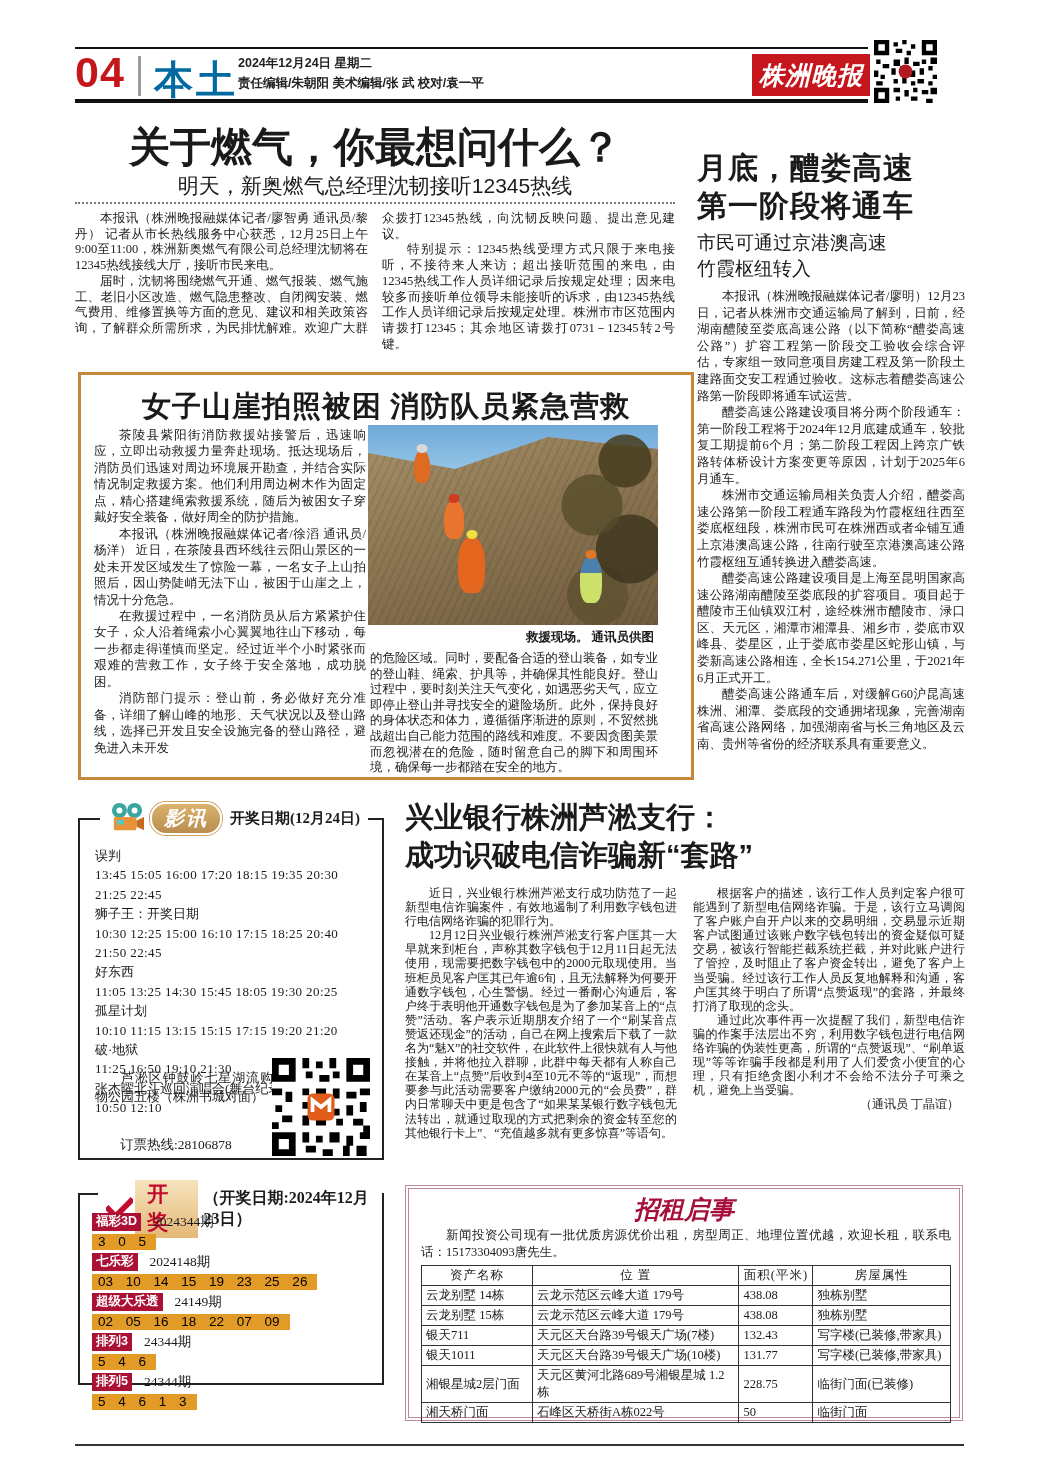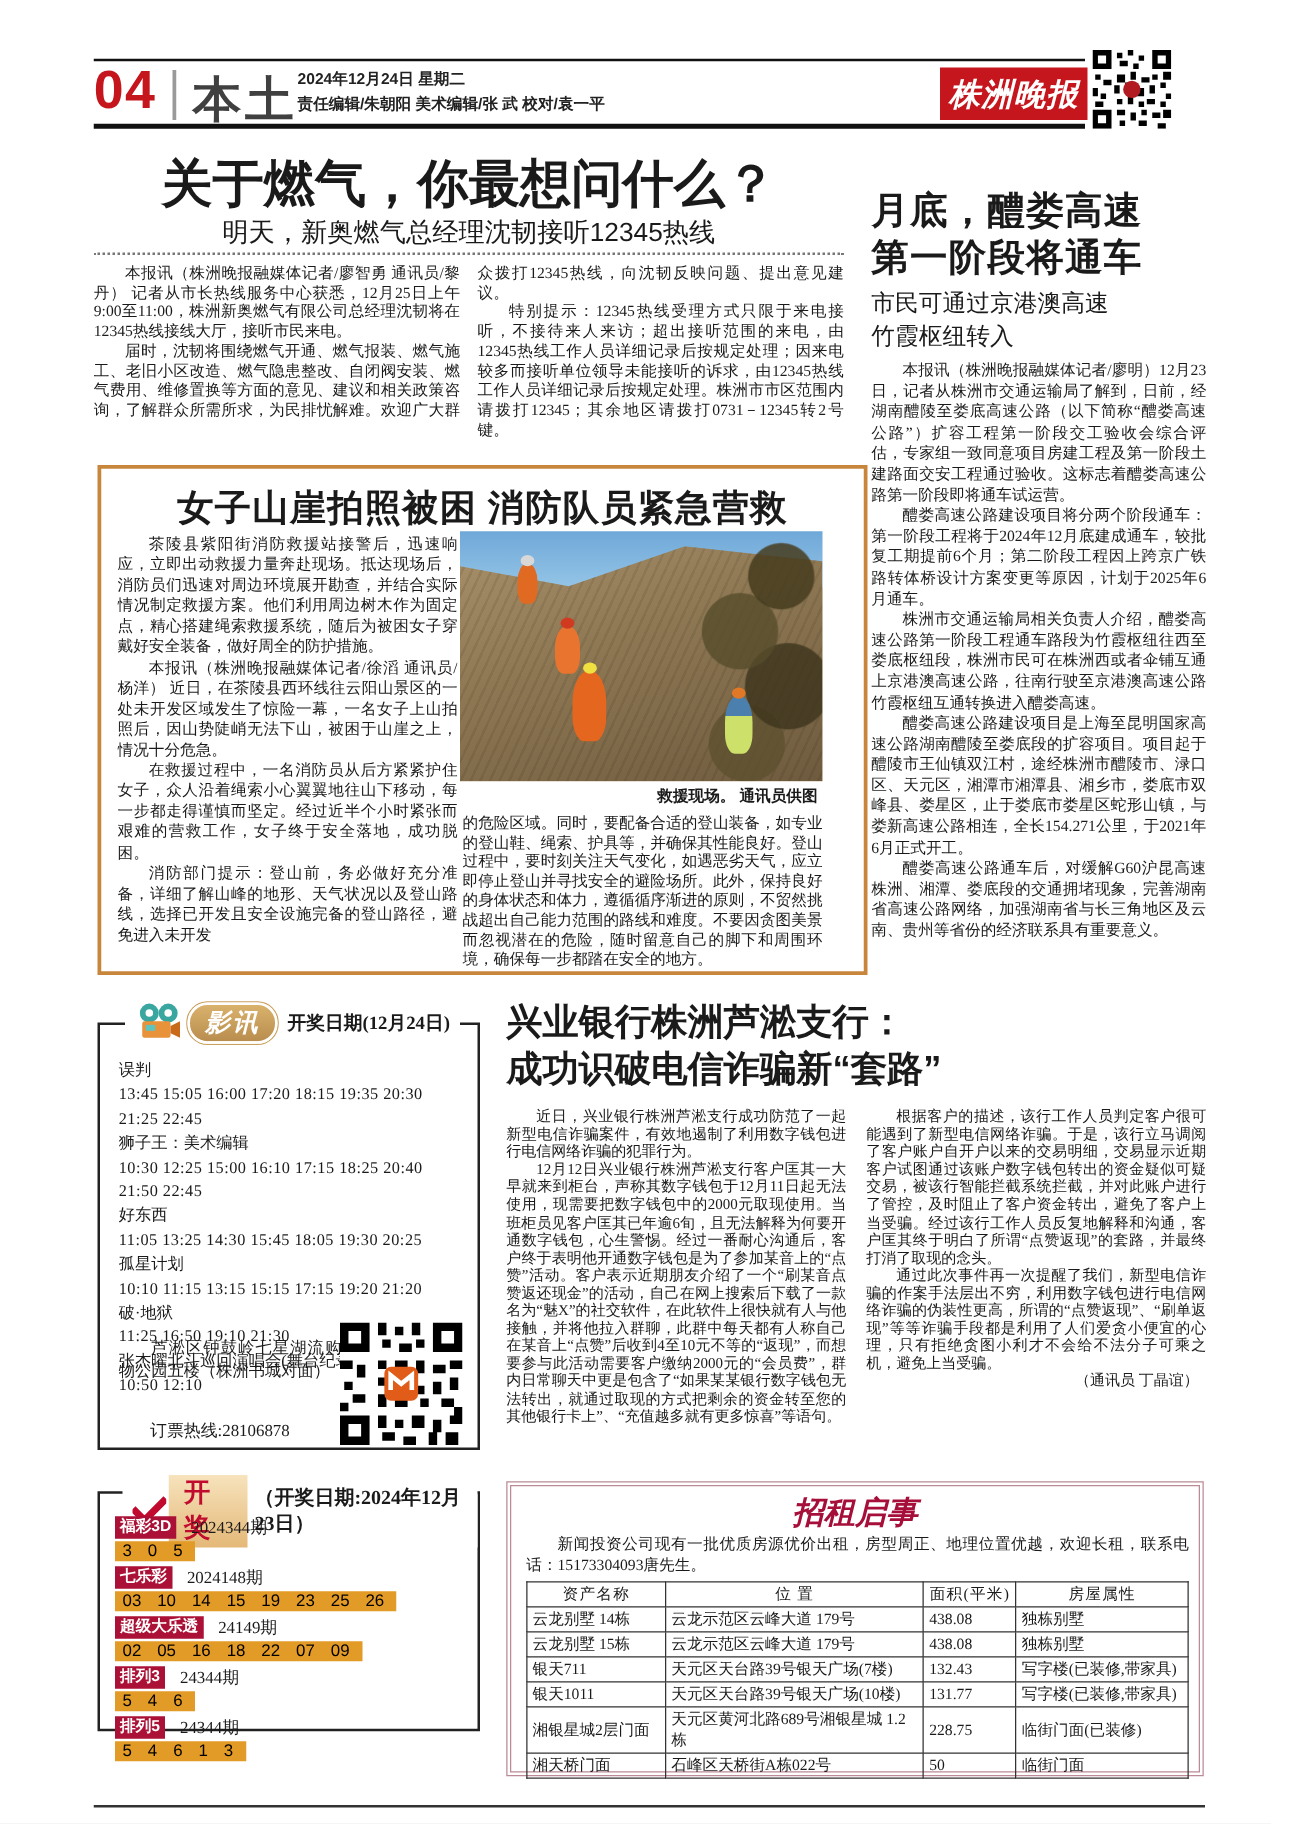--- a/index.html
+++ b/index.html
@@ -9,21 +9,21 @@
     background:#ffffff; overflow:hidden;
     font-family:"Liberation Serif","DejaVu Serif",serif; color:#1a1a1a;
   }
   .sans { font-family:"Liberation Sans","DejaVu Sans",sans-serif; }
 
   
   .rule-top   { position:absolute; left:75px; top:47px;  width:793px; height:2px; background:#111; }
   .rule-bot   { position:absolute; left:75px; top:99px;  width:793px; height:4px; background:#111; }
   .page-num   { position:absolute; left:75px; top:48px; font-size:43px; font-weight:bold; color:#c5161d; letter-spacing:1px; }
   .head-vdiv  { position:absolute; left:138px; top:56px; width:3px; height:40px; background:#9a9a9a; }
-  .section-lb { position:absolute; left:154px; top:53px; font-size:39px; font-weight:bold; color:#404040; letter-spacing:3px; }
+  .section-lb { position:absolute; left:154px; top:53px; font-size:39px; font-weight:bold; color:#0369a1; letter-spacing:3px; }
   .head-meta  { position:absolute; left:238px; top:53px; font-size:12.5px; font-weight:bold; line-height:20px; color:#222; }
   .masthead   { position:absolute; left:752px; top:54px; width:118px; height:42px; background:#c5161d;
                 color:#fff; font-size:25px; font-weight:bold; font-style:italic; letter-spacing:1px;
                 display:flex; align-items:center; justify-content:center; }
   .qr-header  { position:absolute; left:874px; top:40px; width:63px; height:63px; }
   .qr-cinema  { position:absolute; right:12px; top:238px; width:98px; height:98px; }
 
   
   .gas-title    { position:absolute; left:75px; top:120px; width:600px; text-align:center; font-size:41px; font-weight:bold; }
   .gas-subtitle { position:absolute; left:75px; top:172px; width:600px; text-align:center; font-size:21px; font-weight:500; }
@@ -196,21 +196,21 @@
       <span class="cinema-name">开奖日期(12月24日)</span>
     </div>
     <div class="cinema-list">
 
         <div>
           <div class="movie-title">误判</div>
           <div class="movie-times">13:45 15:05 16:00 17:20 18:15 19:35 20:30 21:25 22:45</div>
         </div>
 
         <div>
-          <div class="movie-title">狮子王：美术编辑</div>
+          <div class="movie-title">狮子王：开奖日期</div>
           <div class="movie-times">10:30 12:25 15:00 16:10 17:15 18:25 20:40 21:50 22:45</div>
         </div>
 
         <div>
           <div class="movie-title">好东西</div>
           <div class="movie-times">11:05 13:25 14:30 15:45 18:05 19:30 20:25</div>
         </div>
 
         <div>
           <div class="movie-title">孤星计划</div>

